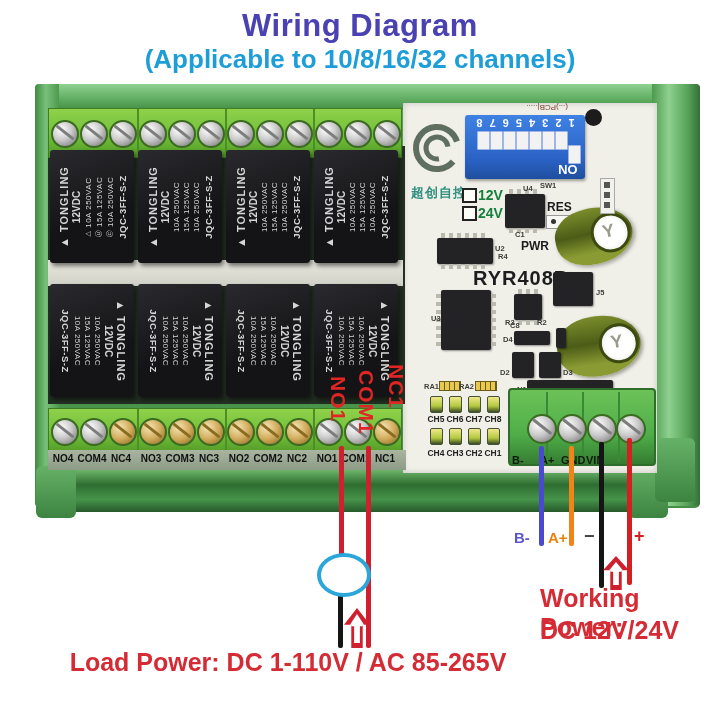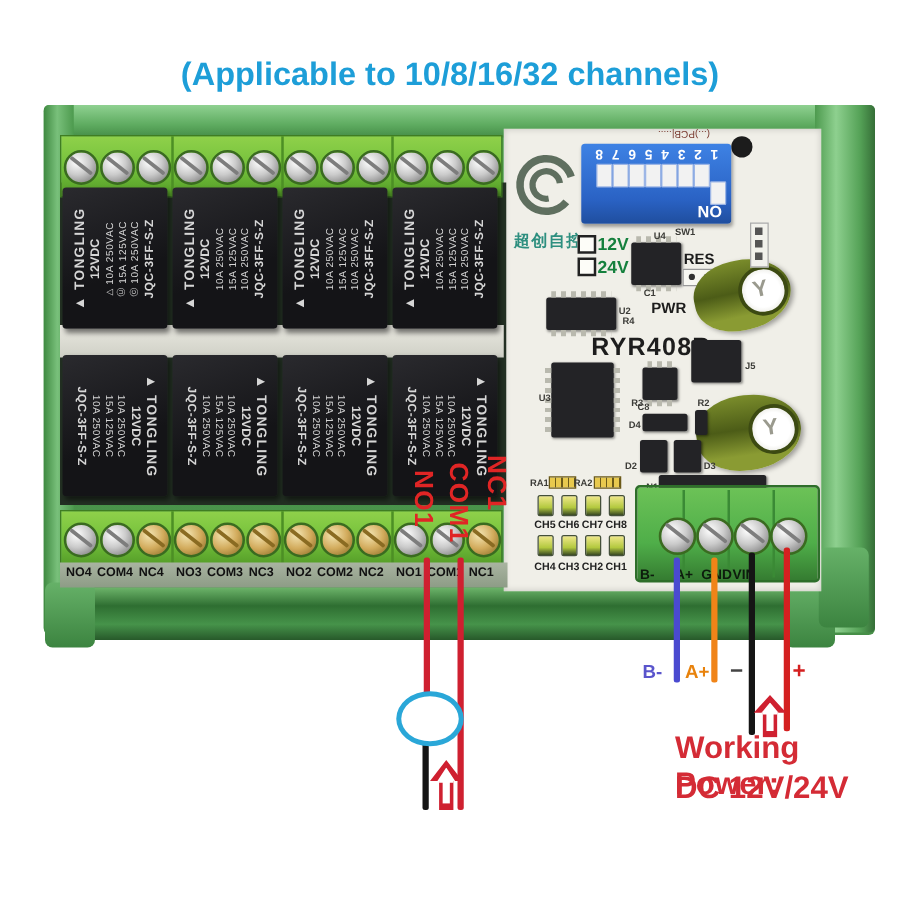--- a/index.html
+++ b/index.html
@@ -91,20 +91,21 @@
      clip-path:polygon(50% 0,100% 42%,72% 42%,72% 100%,28% 100%,28% 42%,0 42%);}
   .uparrow .in{position:absolute;left:5px;top:6px;right:5px;bottom:5px;background:#fff;
      clip-path:polygon(50% 0,100% 42%,68% 42%,68% 100%,32% 100%,32% 42%,0 42%);}
   .redtxt{position:absolute;color:#d42b35;font-weight:700;z-index:30;}
 </style>
 </head>
 <body>
 
 <div id="page">
 
+  <div class="abs" id="title">Wiring Diagram</div>
   <div class="abs" id="subtitle">(Applicable to 10/8/16/32 channels)</div>
 
   <div class="abs" id="board">
     <div class="abs base"></div>
     <div class="abs topbar"></div>
     <div class="abs rail-l"></div>
     <div class="abs rail-r"></div>
     <div class="abs dinbar"></div>
     <div class="abs foot" style="left:1px;top:382px;"></div>
     <div class="abs foot" style="left:593px;top:382px;"></div>
@@ -301,21 +302,21 @@
     <div class="chip pins-v" style="left:406px;top:206px;width:50px;height:60px;"></div>
     <span class="ref" style="left:396px;top:230px;">U3</span>
     <div class="chip pins-h" style="left:479px;top:210px;width:28px;height:26px;"></div>
     <span class="ref" style="left:470px;top:234px;">R3</span>
     <div class="chip" style="left:518px;top:188px;width:40px;height:34px;"></div>
     <span class="ref" style="left:561px;top:204px;">J5</span>
     <span class="ref" style="left:475px;top:237px;">C8</span>
     <div class="chip" style="left:479px;top:247px;width:36px;height:14px;"></div>
     <span class="ref" style="left:468px;top:251px;">D4</span>
     <div class="chip" style="left:521px;top:244px;width:10px;height:20px;"></div>
-    <span class="ref" style="left:523px;top:234px;">R2</span>
+    <span class="ref" style="left:502px;top:234px;">R2</span>
     <div class="chip" style="left:477px;top:268px;width:22px;height:26px;"></div>
     <span class="ref" style="left:465px;top:284px;">D2</span>
     <div class="chip" style="left:504px;top:268px;width:22px;height:26px;"></div>
     <span class="ref" style="left:528px;top:284px;">D3</span>
     <div class="chip" style="left:492px;top:296px;width:86px;height:18px;"></div>
     <span class="ref" style="left:482px;top:301px;">N1</span>
 
     <span class="ref" style="left:389px;top:298px;">RA1</span>
     <div class="rarr" style="left:404px;top:297px;"></div>
     <span class="ref" style="left:424px;top:298px;">RA2</span>
@@ -380,14 +381,15 @@
       <div class="in"></div>
     </div>
 
   <div class="abs" style="left:514px;top:529px;font-size:15px;font-weight:700;color:#5a55cc;z-index:26;">B-</div>
   <div class="abs" style="left:548px;top:529px;font-size:15px;font-weight:700;color:#e8820c;z-index:26;">A+</div>
   <div class="abs" style="left:584px;top:526px;font-size:18px;font-weight:700;color:#444;z-index:26;">−</div>
   <div class="abs" style="left:634px;top:526px;font-size:18px;font-weight:700;color:#d42020;z-index:26;">+</div>
 
   <div class="redtxt" style="left:540px;top:584px;font-size:25px;">Working Power:</div>
   <div class="redtxt" style="left:540px;top:616px;font-size:25px;">DC 12V/24V</div>
+  <div class="redtxt" style="left:58px;top:648px;width:460px;text-align:center;font-size:25px;">Load Power: DC 1-110V / AC 85-265V</div>
 
 </div>
 
 </body></html>

